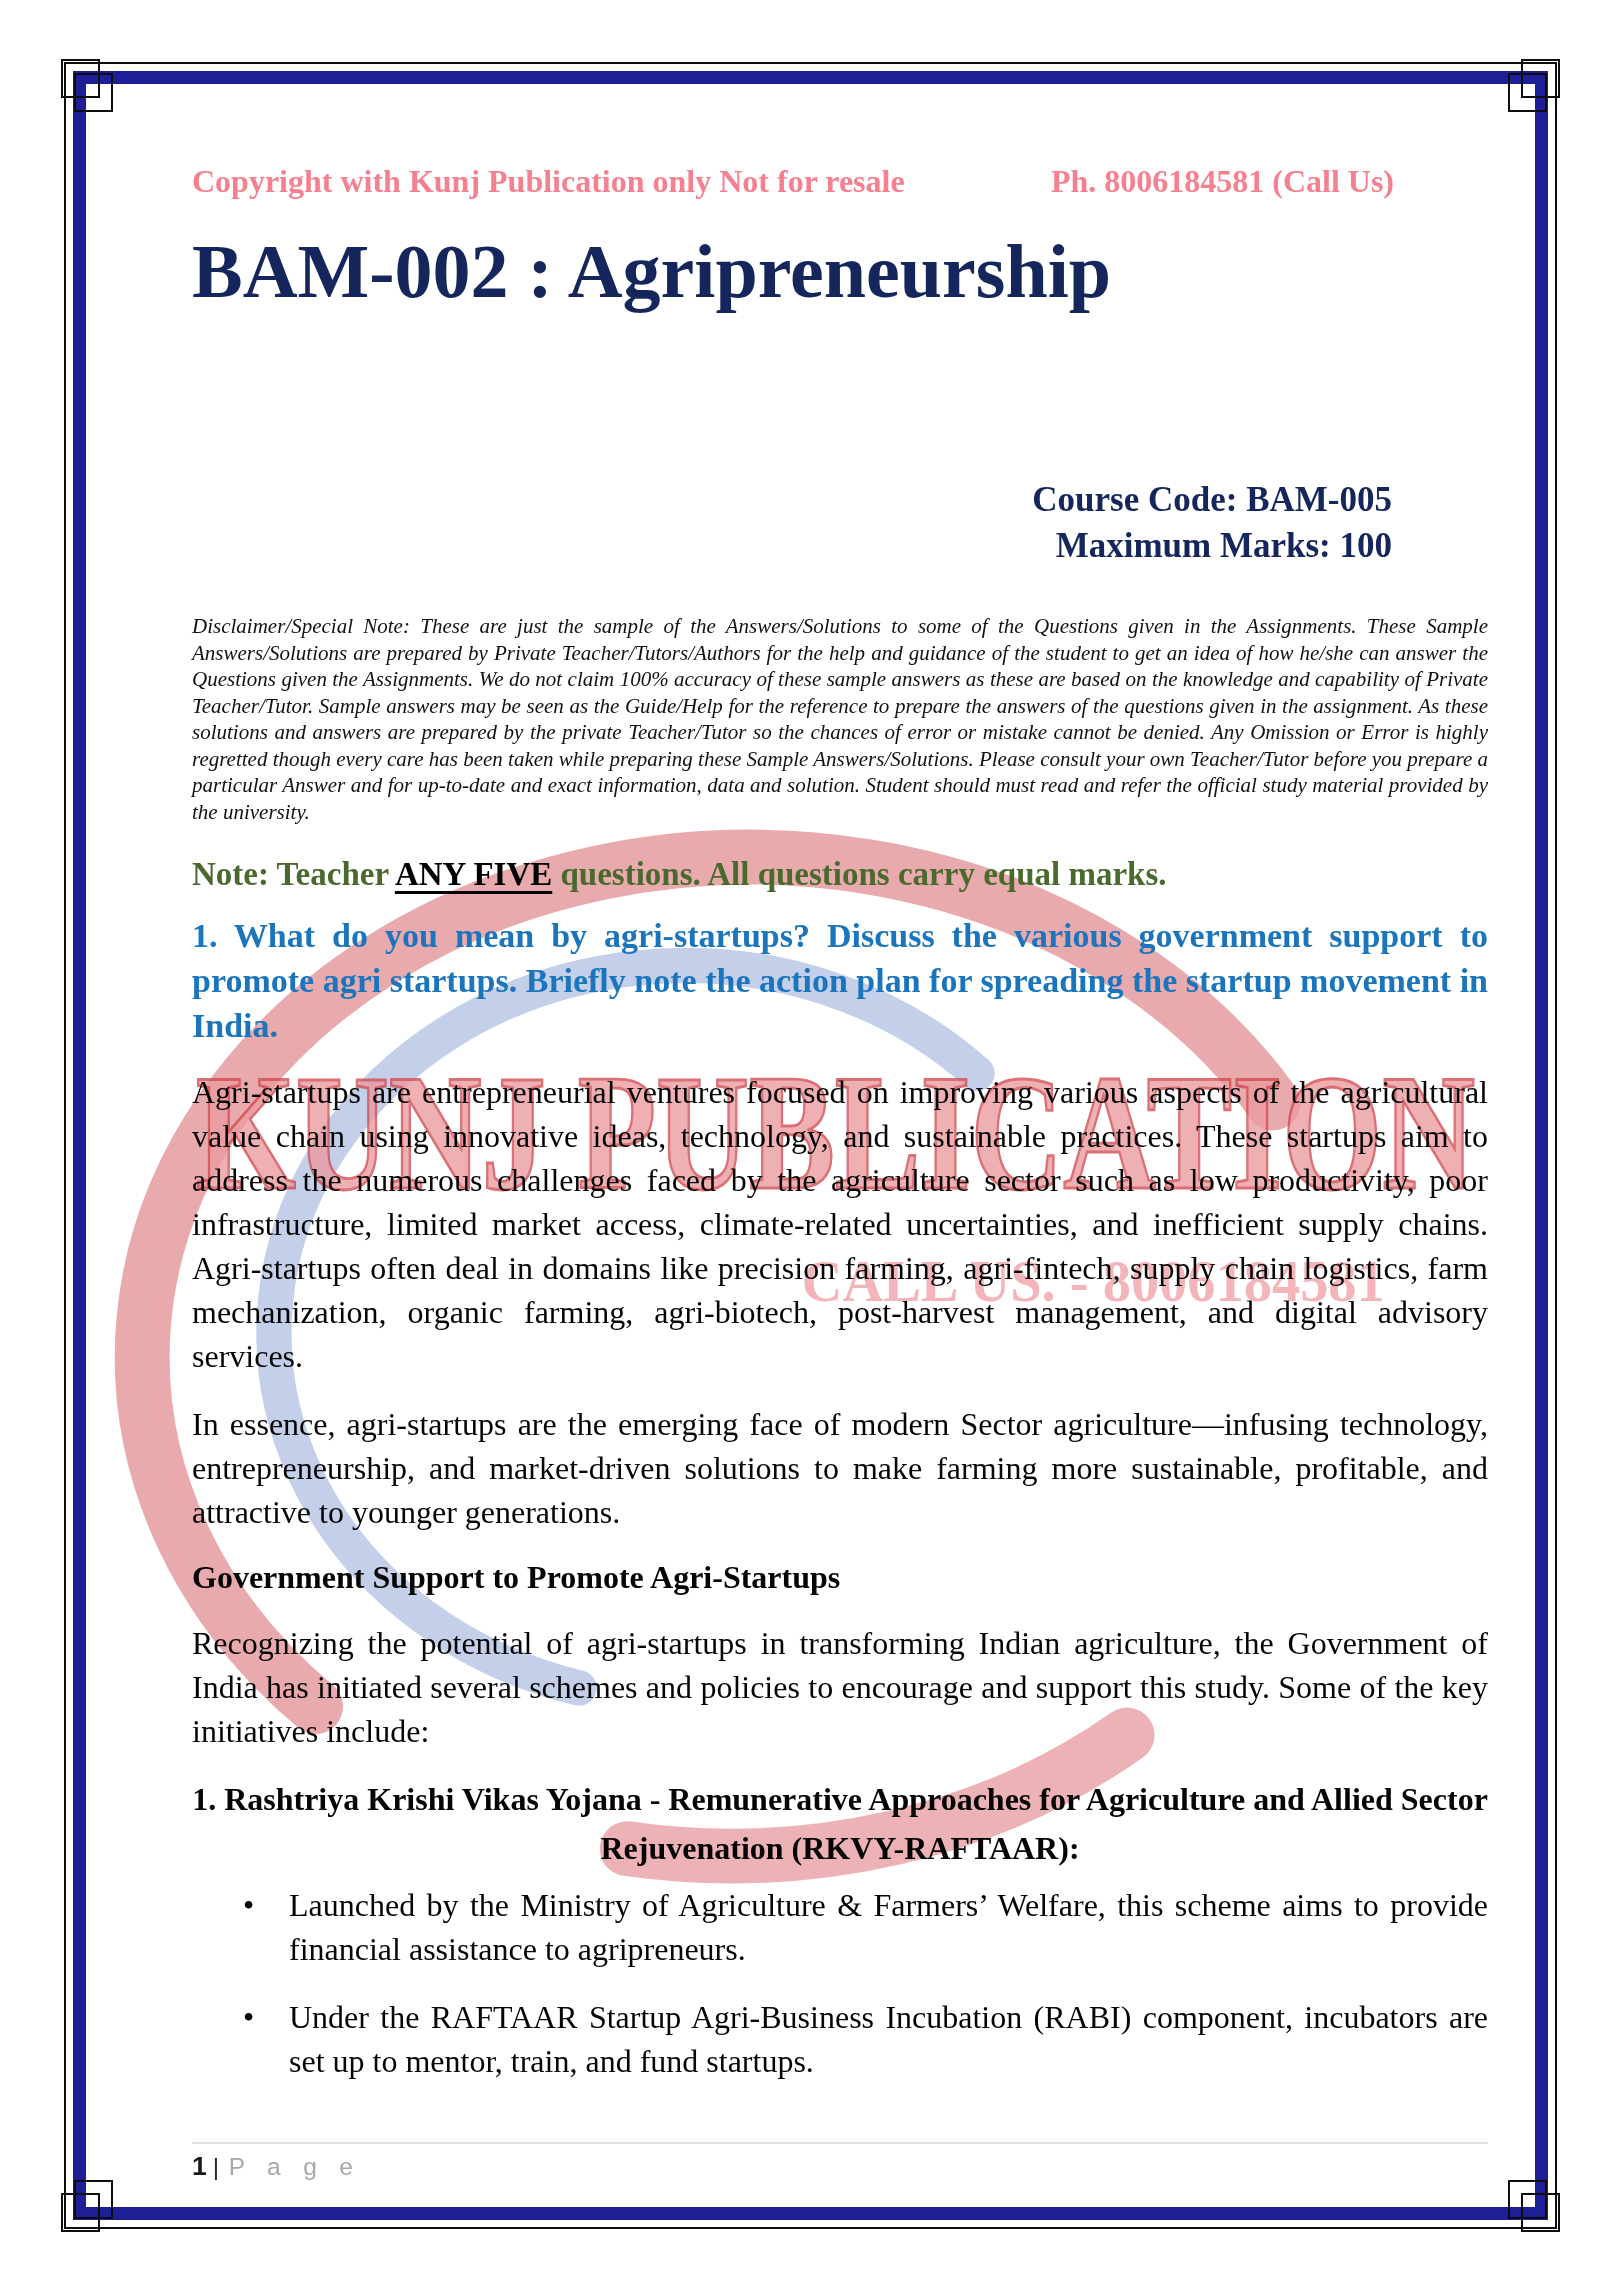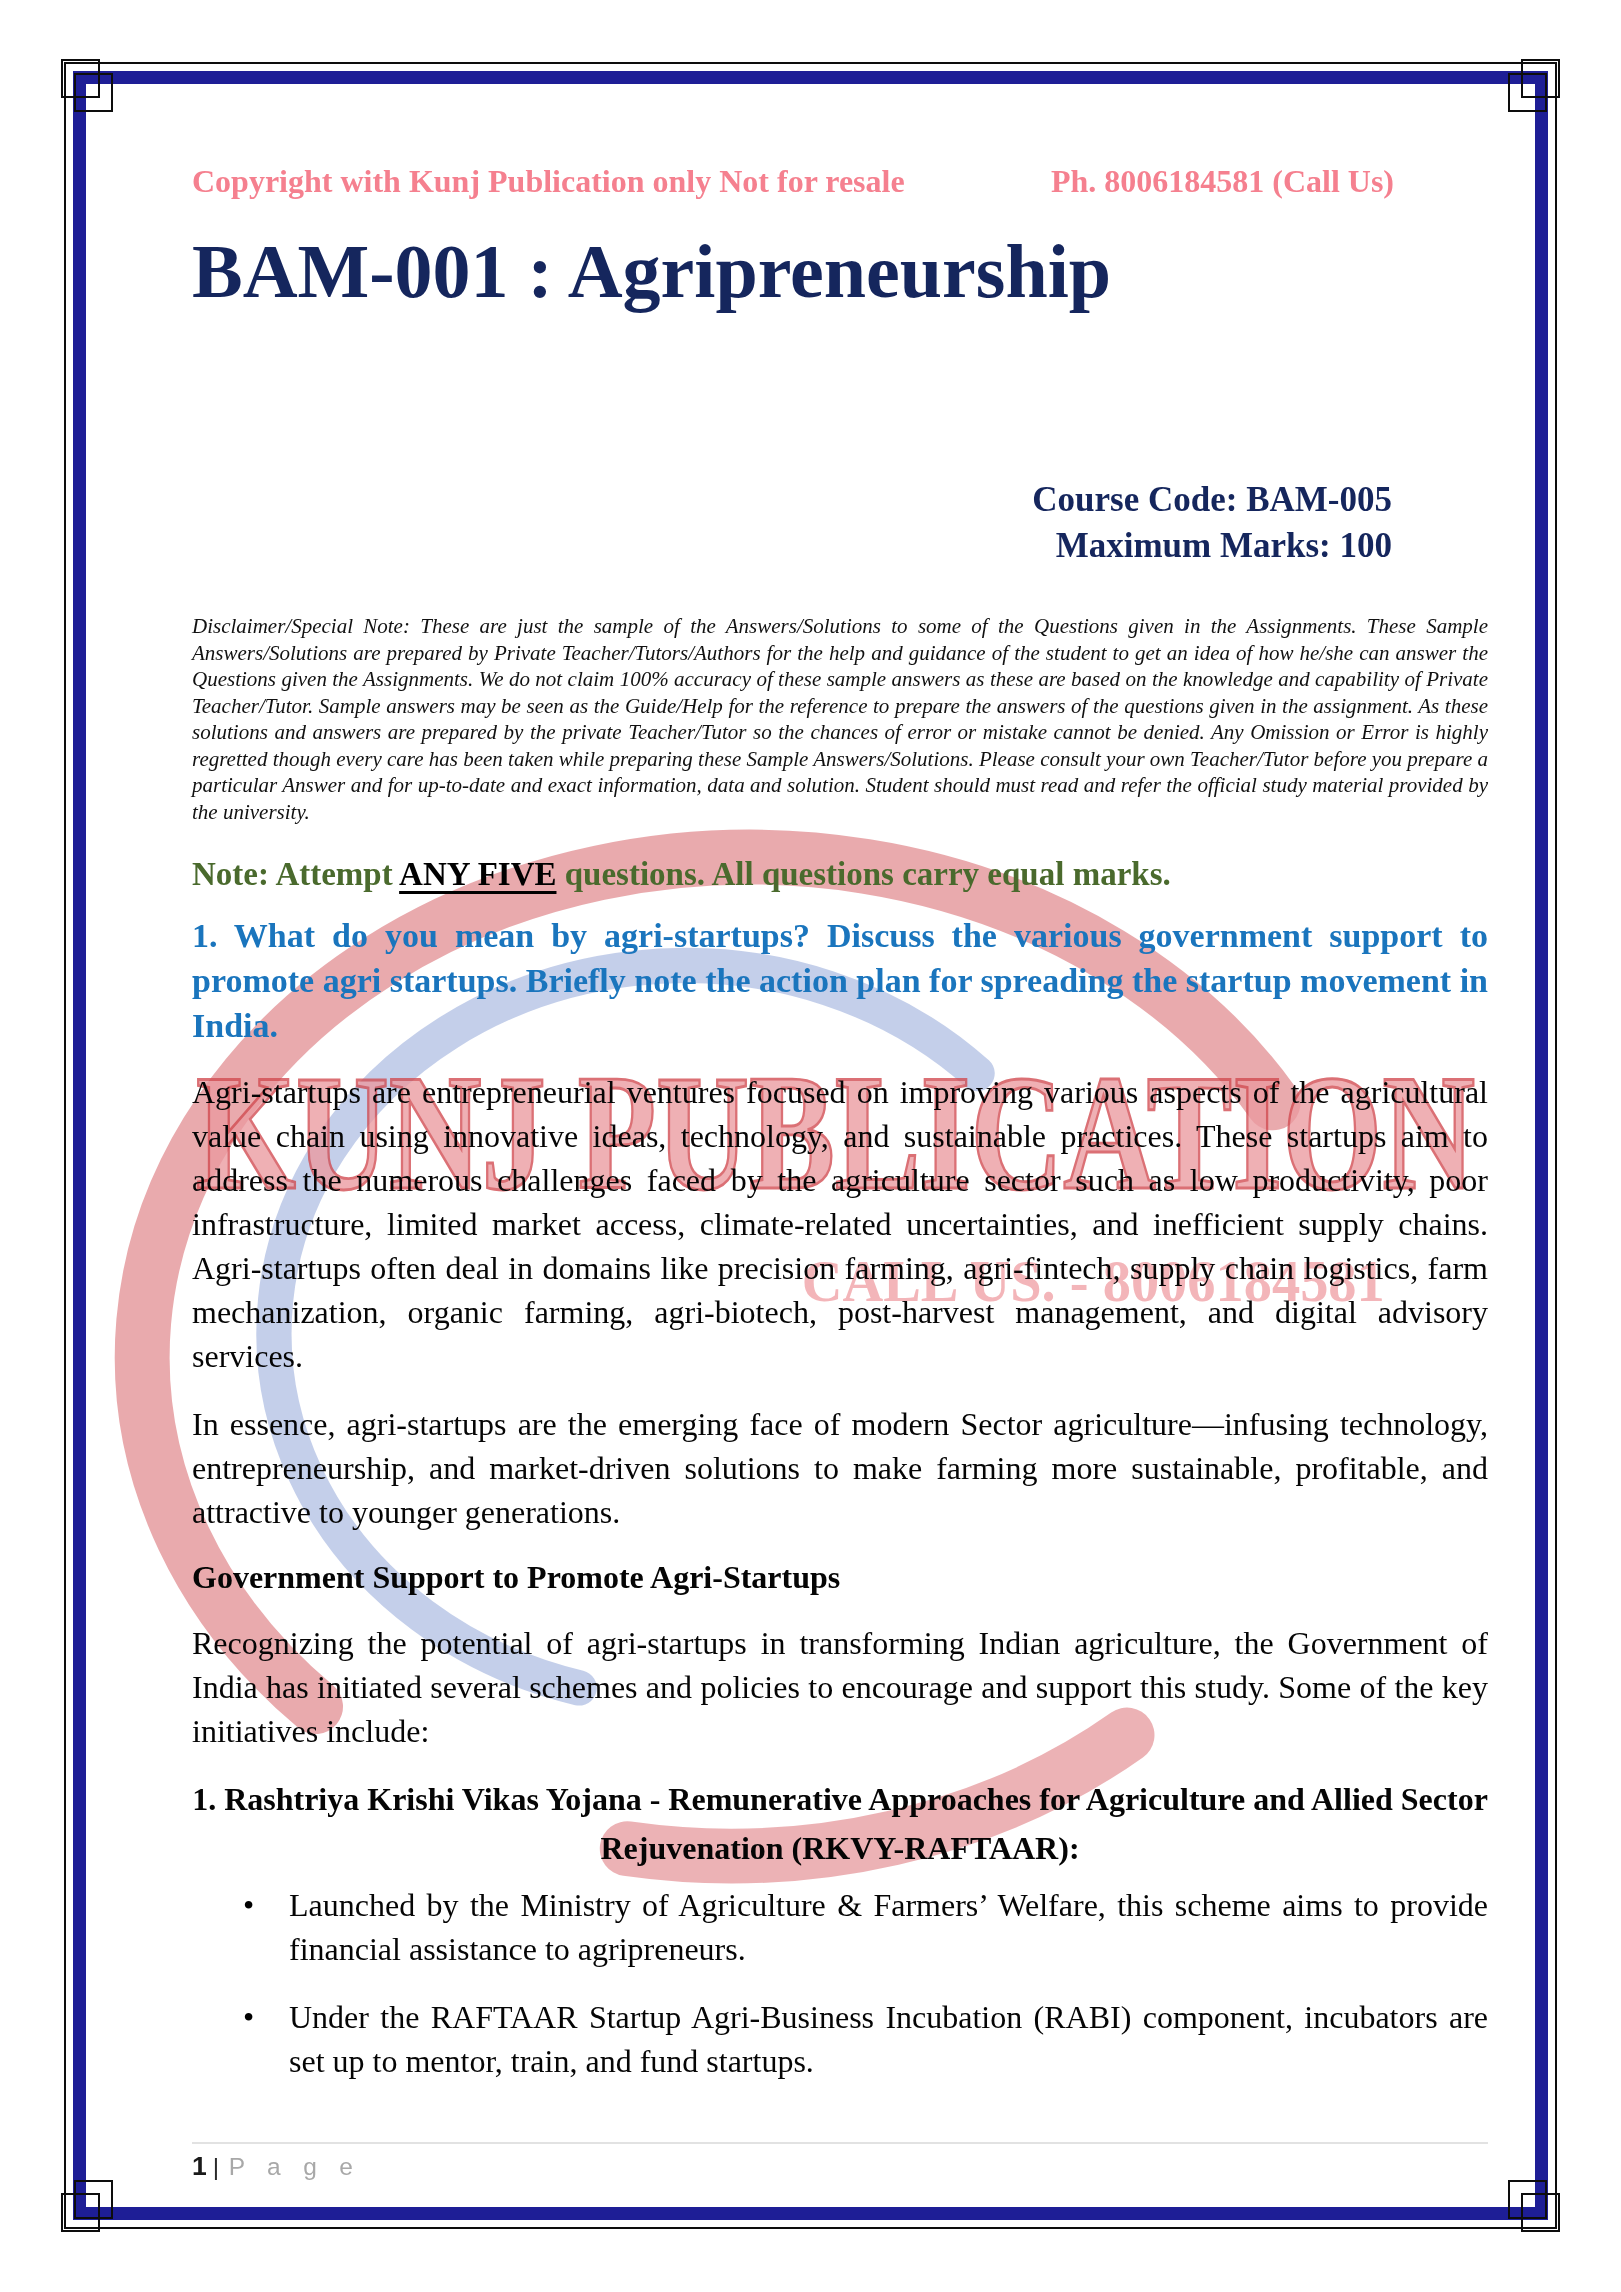--- a/index.html
+++ b/index.html
@@ -119,33 +119,33 @@
 <div class="corner-sq" style="right:61px;bottom:61px;"></div>
 <div class="corner-sq" style="right:74px;bottom:74px;"></div>
 
 <div class="content">
 
   <div class="header-row">
     <span>Copyright with Kunj Publication only Not for resale</span>
     <span>Ph. 8006184581 (Call Us)</span>
   </div>
 
-  <div class="doc-title">BAM-001 : Agripreneurship</div>
+  <div class="doc-title">BAM-002 : Agripreneurship</div>
 
   <div class="course-block">
     <div>Course Code: BAM-005</div>
     <div>Maximum Marks: 100</div>
   </div>
 
   <div class="disclaimer">
     <span>Disclaimer/Special Note: These are just the sample of the Answers/Solutions to some of the Questions given in the Assignments. These Sample Answers/Solutions are prepared by Private Teacher/Tutors/Authors for the help and guidance of the student to get an idea of how he/she can answer the Questions given the Assignments. </span><b>We</b><span> do not claim 100% accuracy of these sample answers as these are based on the knowledge and capability of Private Teacher/Tutor. Sample answers may be seen as the Guide/Help for the reference to prepare the answers of the questions given in the assignment. As these solutions and answers are prepared by the private Teacher/Tutor so the chances of error or mistake cannot be denied. Any Omission or Error is highly regretted though every care has been taken while preparing these Sample Answers/Solutions. Please consult your own Teacher/Tutor before you prepare a particular Answer and for up-to-date and exact information, data and solution. Student should must read and refer the official study material provided by the university.</span>
   </div>
 
   <div class="note-line">
-    <span>Note: Attempt </span><span class="emph">ANY FIVE</span><span> questions. All questions carry equal marks.</span>
+    <span>Note: Teacher </span><span class="emph">ANY FIVE</span><span> questions. All questions carry equal marks.</span>
   </div>
 
   <div class="question">1. What do you mean by agri-startups? Discuss the various government support to promote agri startups. Briefly note the action plan for spreading the startup movement in India.</div>
 
   <div class="para p1">Agri-startups are entrepreneurial ventures focused on improving various aspects of the agricultural value chain using innovative ideas, technology, and sustainable practices. These startups aim to address the numerous challenges faced by the agriculture sector such as low productivity, poor infrastructure, limited market access, climate-related uncertainties, and inefficient supply chains. Agri-startups often deal in domains like precision farming, agri-fintech, supply chain logistics, farm mechanization, organic farming, agri-biotech, post-harvest management, and digital advisory services.</div>
 
   <div class="para p2">In essence, agri-startups are the emerging face of modern Sector agriculture—infusing technology, entrepreneurship, and market-driven solutions to make farming more sustainable, profitable, and attractive to younger generations.</div>
 
   <div class="subheading h-gov">Government Support to Promote Agri-Startups</div>
 

